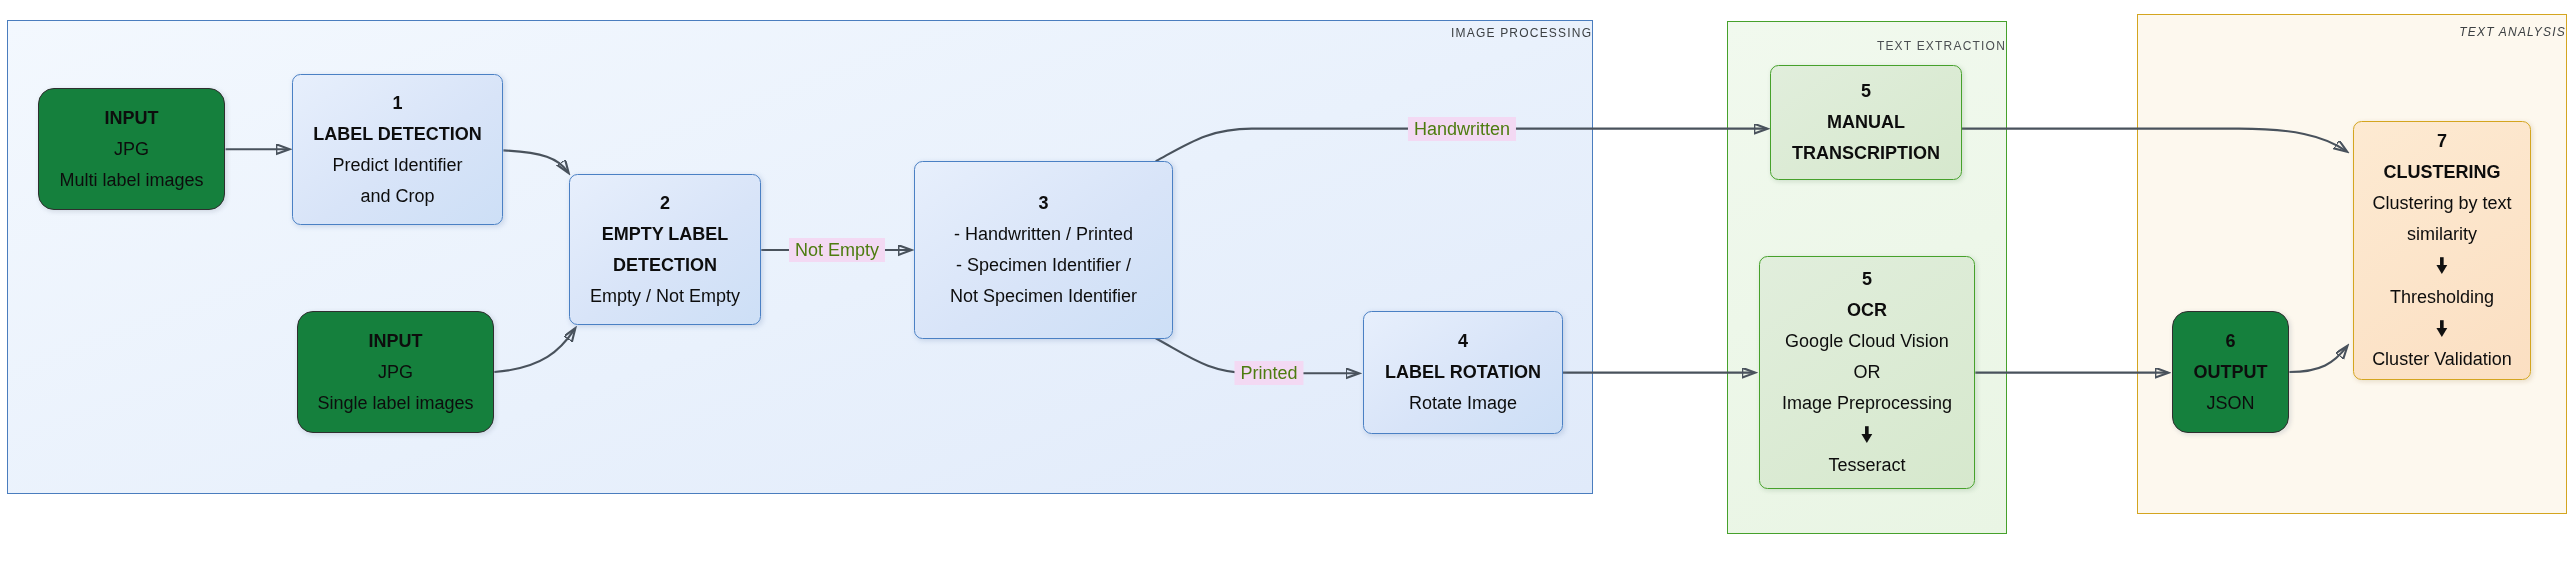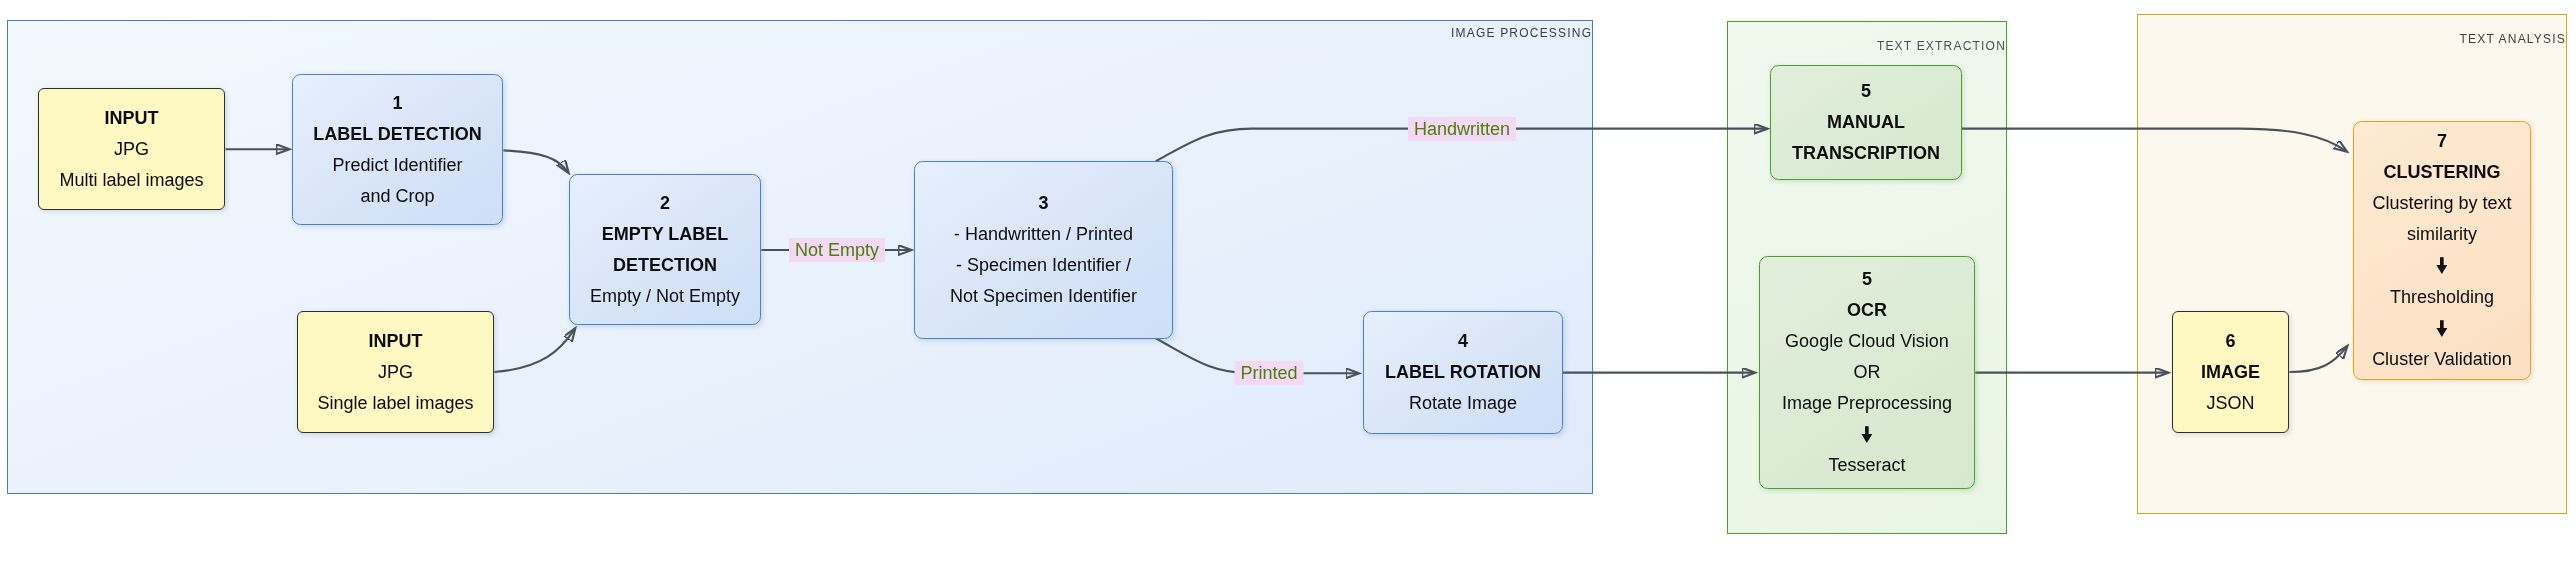--- a/index.html
+++ b/index.html
@@ -6,27 +6,27 @@
   body{font-family:"Liberation Sans","DejaVu Sans",sans-serif;color:#0d0d0d;}
   .stage{position:relative;width:2576px;height:575px;overflow:hidden;background:#ffffff;}
 
   .container{position:absolute;box-sizing:border-box;}
   .container.blue{background:linear-gradient(160deg,#f3f8fe 0%,#e9f1fc 55%,#e0eafa 100%);border:1.8px solid #4a7dbe;}
   .container.green{background:linear-gradient(160deg,#f1f9ee 0%,#e9f5e4 100%);border:1.8px solid #46a12b;}
   .container.gold{background:#fdf8ee;border:1.8px solid #d4a51f;}
   .ctitle{width:100%;text-align:right;font-size:12px;letter-spacing:1.2px;color:#3c4043;}
   .ctitle.blue-t{padding-top:4.8px;}
   .ctitle.green-t{padding-top:17px;color:#4b4f52;}
-  .ctitle.gold-t{padding-top:17px;}
+  .ctitle.gold-t{padding-top:10px;font-style:italic;}
 
   .node{position:absolute;box-sizing:border-box;display:flex;flex-direction:column;justify-content:center;align-items:center;text-align:center;border-radius:8.5px;font-size:18px;}
   .node .ln{line-height:31px;white-space:nowrap;}
   .node .b{font-weight:700;}
   .node.nblue{background:linear-gradient(145deg,#e7effc 0%,#d8e4f8 55%,#cddff6 100%);border:1.5px solid #4a80c4;box-shadow:1.2px 1.8px 4.8px rgba(120,145,185,0.28);}
-  .node.nwhite{background:#fef9c3;border:1.2px solid #2f2f2f;border-radius:6px;box-shadow:1.2px 1.8px 4.2px rgba(120,130,150,0.22);}
+  .node.nwhite{background:#15803d;border:1.2px solid #2f2f2f;border-radius:16px;box-shadow:1.2px 1.8px 4.2px rgba(120,130,150,0.22);}
   .node.ngreen{background:linear-gradient(145deg,#e1eedc 0%,#d6e8cd 100%);border:1.2px solid #46a12b;box-shadow:1.2px 1.8px 4.2px rgba(110,150,110,0.22);}
   .node.npeach{background:linear-gradient(145deg,#fdead2 0%,#fbdfc2 100%);border:1.2px solid #d4a51f;box-shadow:1.2px 1.8px 4.2px rgba(170,140,90,0.22);}
 
   .elabel{position:absolute;transform:translate(-50%,-50%);background:#f3d9f3;color:#4d7c0f;font-size:18px;line-height:18px;padding:3px 6px;white-space:nowrap;}
 
   .edges{position:absolute;left:0;top:0;pointer-events:none;}
   .edges path{fill:none;stroke:#49525c;stroke-width:3.5px;}
 
   .icon-line svg{display:block;margin:6px auto;}
   .icon-line{line-height:19.3px !important;}
@@ -121,21 +121,21 @@
       <svg width="15.7" height="19.3" viewBox="0 0 26 32" fill="#111111">
           <rect x="10" y="2" width="6" height="14"></rect>
           <polygon points="4,15 22,15 13,30"></polygon>
         </svg>
     </div>
     <div class="ln">Tesseract</div>
   </div>
 
   <div class="node nwhite" style="left:2172px;top:311px;width:117px;height:122px;">
     <div class="ln b">6</div>
-    <div class="ln b">IMAGE</div>
+    <div class="ln b">OUTPUT</div>
     <div class="ln">JSON</div>
   </div>
 
   <div class="node npeach" style="left:2353px;top:121px;width:178px;height:259px;">
     <div class="ln b">7</div>
     <div class="ln b">CLUSTERING</div>
     <div class="ln">Clustering by text</div>
     <div class="ln">similarity</div>
     <div class="ln icon-line">
       <svg width="15.7" height="19.3" viewBox="0 0 26 32" fill="#111111">

